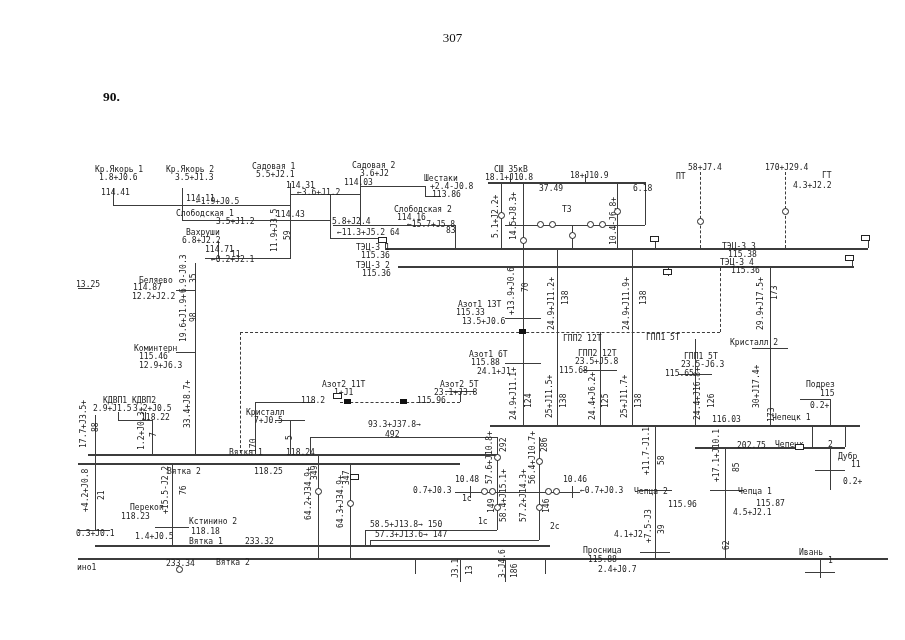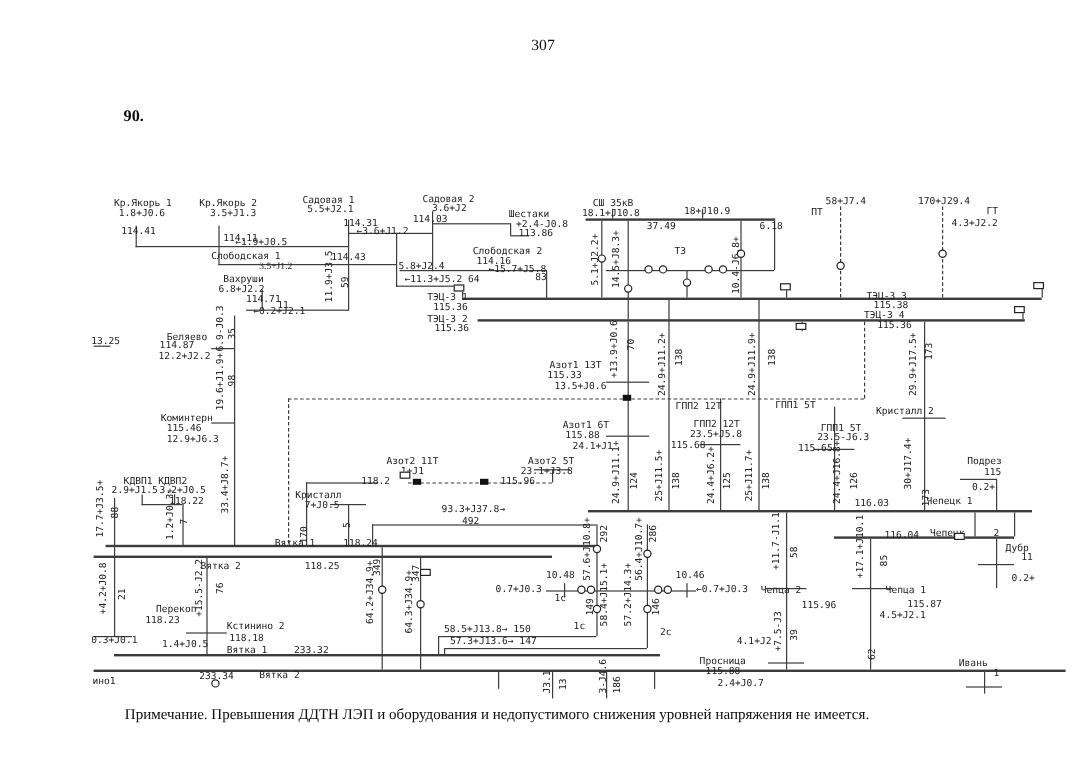--- a/index.html
+++ b/index.html
@@ -146,21 +146,21 @@
       <div class="lbl" style="left: 286px; top: 182px;">114.31</div>
       <div class="lbl" style="left: 297px; top: 189px;">←3.6+J1.2</div>
       <div class="lbl" style="left: 352px; top: 162px;">Садовая 2</div>
       <div class="lbl" style="left: 360px; top: 170px;">3.6+J2</div>
       <div class="lbl" style="left: 344px; top: 179px;">114.03</div>
       <div class="lbl" style="left: 424px; top: 175px;">Шестаки</div>
       <div class="lbl" style="left: 430px; top: 183px;">+2.4-J0.8</div>
       <div class="lbl" style="left: 432px; top: 191px;">113.86</div>
       <div class="lbl" style="left: 196px; top: 198px;">←1.9+J0.5</div>
       <div class="lbl" style="left: 176px; top: 210px;">Слободская 1</div>
-      <div class="lbl" style="left: 216px; top: 218px; font-family: Liberation Serif, serif;">3.5+J1.2</div>
+      <div class="lbl" style="left: 216px; top: 218px;">3.5+J1.2</div>
       <div class="lbl" style="left: 276px; top: 211px;">114.43</div>
       <div class="lbl" style="left: 394px; top: 206px;">Слободская 2</div>
       <div class="lbl" style="left: 397px; top: 214px;">114.16</div>
       <div class="lbl" style="left: 407px; top: 221px;">←15.7+J5.8</div>
       <div class="lbl" style="left: 446px; top: 227px;">83</div>
       <div class="lbl" style="left: 332px; top: 218px;">5.8+J2.4</div>
       <div class="lbl" style="left: 186px; top: 229px;">Вахруши</div>
       <div class="lbl" style="left: 182px; top: 237px;">6.8+J2.2</div>
       <div class="lbl" style="left: 205px; top: 246px;">114.71</div>
       <div class="lbl" style="left: 231px; top: 251px;">11</div>
@@ -296,21 +296,21 @@
       <div class="lbl" style="left: 563px; top: 476px;">10.46</div>
       <div class="lbl" style="left: 580px; top: 487px;">←0.7+J0.3</div>
       <div class="lbl" style="left: 478px; top: 518px;">1с</div>
       <div class="lbl" style="left: 550px; top: 523px;">2с</div>
       <div class="lbl" style="left: 370px; top: 521px;">58.5+J13.8→ 150</div>
       <div class="lbl" style="left: 375px; top: 531px;">57.3+J13.6→ 147</div>
       <div class="lbl" style="left: 806px; top: 381px;">Подрез</div>
       <div class="lbl" style="left: 820px; top: 390px;">115</div>
       <div class="lbl" style="left: 810px; top: 402px;">0.2+</div>
       <div class="lbl" style="left: 772px; top: 414px;">Чепецк 1</div>
-      <div class="lbl" style="left: 737px; top: 442px;">116.04</div>
+      <div class="lbl" style="left: 737px; top: 442px;">202.75</div>
       <div class="lbl" style="left: 775px; top: 441px;">Чепецк</div>
       <div class="lbl" style="left: 828px; top: 441px;">2</div>
       <div class="lbl" style="left: 838px; top: 453px;">Дубр</div>
       <div class="lbl" style="left: 851px; top: 461px;">11</div>
       <div class="lbl" style="left: 843px; top: 478px;">0.2+</div>
       <div class="lbl r" style="left: 643px; top: 475px;">+11.7-J1.1</div>
       <div class="lbl r" style="left: 658px; top: 465px;">58</div>
       <div class="lbl r" style="left: 713px; top: 482px;">+17.1+J10.1</div>
       <div class="lbl r" style="left: 733px; top: 472px;">85</div>
       <div class="lbl" style="left: 634px; top: 488px;">Чепца 2</div>
@@ -357,14 +357,13 @@
       <div class="ci" style="left: 481px; top: 488px;"></div>
       <div class="ci" style="left: 489px; top: 488px;"></div>
       <div class="ci" style="left: 545px; top: 488px;"></div>
       <div class="ci" style="left: 553px; top: 488px;"></div>
       <div class="ci" style="left: 315px; top: 488px;"></div>
       <div class="ci" style="left: 347px; top: 500px;"></div>
       <div class="ci" style="left: 697px; top: 218px;"></div>
       <div class="ci" style="left: 782px; top: 208px;"></div>
       <div class="ci" style="left: 176px; top: 566px;"></div>
     </div>
-  <div class="note">Примечание. Превышения ДДТН ЛЭП и оборудования и недопустимого снижения уровней напряжения не имеется.</div>
 </div>
 
 </body></html>

